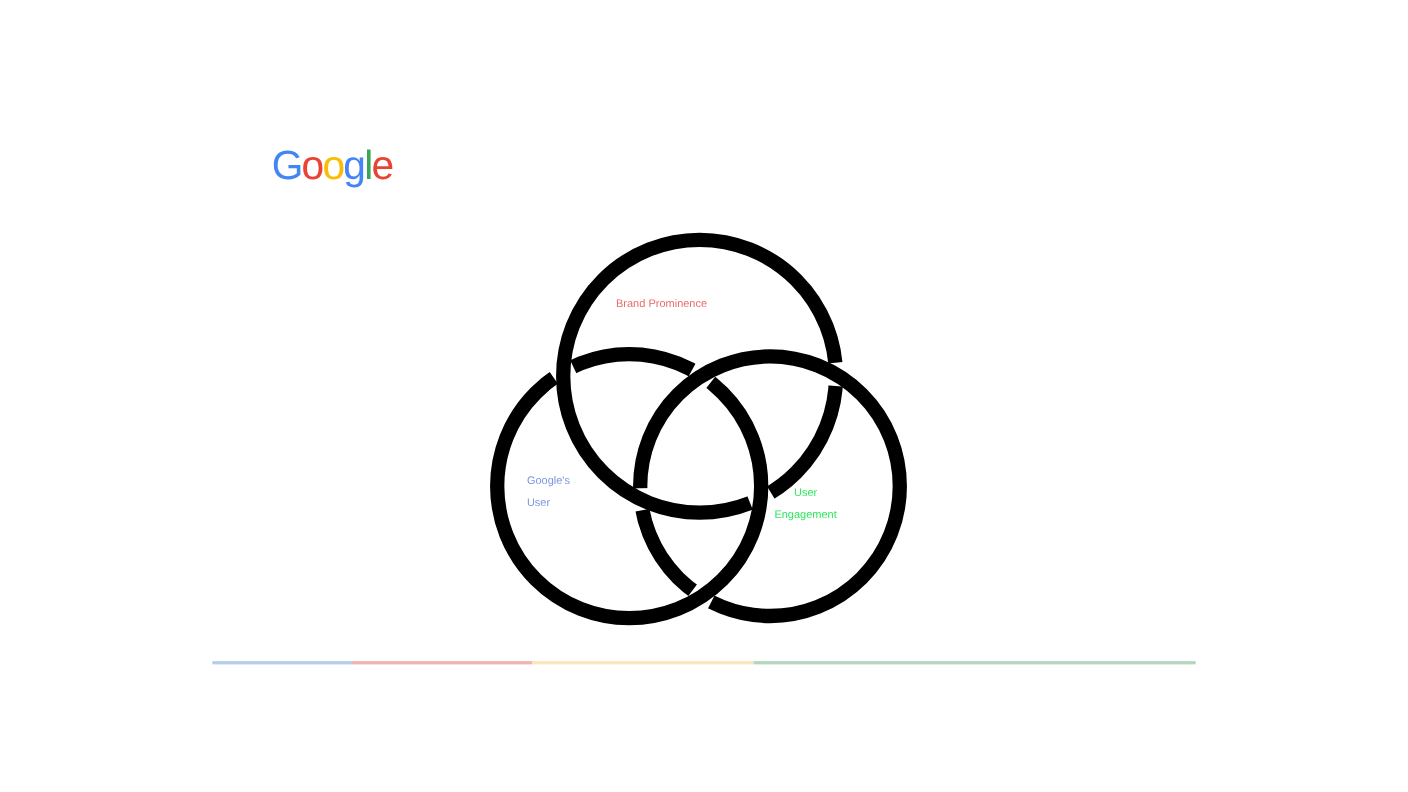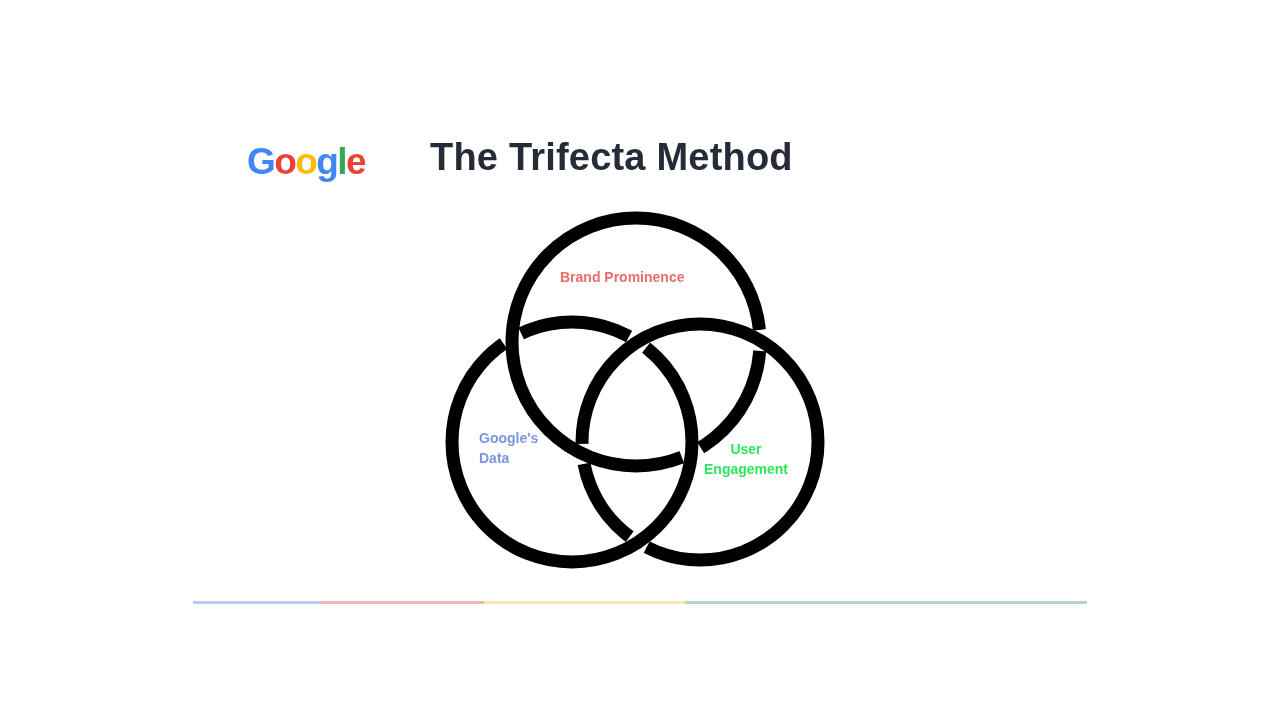--- a/index.html
+++ b/index.html
@@ -22,27 +22,27 @@
     top: 0;
     width: 1280px;
     height: 720px;
     background: #ffffff;
   }
 
   
   #google-logo {
     position: absolute;
     left: 247px;
-    top: 140px;
+    top: 129px;
     width: 140px;
     height: 44px;
     line-height: 44px;
     font-family: "Liberation Sans", sans-serif;
     font-size: 37px;
-    font-weight: 700;
+    font-weight: 400;
     letter-spacing: -1.6px;
     white-space: nowrap;
     user-select: none;
   }
   #google-logo span { display: inline; }
 
   
   #slide-title {
     position: absolute;
     left: 430px;
@@ -72,22 +72,22 @@
     top: 0;
     width: 410px;
     height: 390px;
     display: block;
   }
 
   
   .ring-label {
     position: absolute;
     font-family: "Liberation Sans", sans-serif;
-    font-size: 14px;
-    font-weight: 700;
+    font-size: 10px;
+    font-weight: 400;
     line-height: 20px;
     white-space: pre-line;
     user-select: none;
   }
   #label-brand {
     left: 560px;
     top: 267px;
     color: #ea6d6a;
   }
   #label-data {
@@ -115,21 +115,20 @@
 </style>
 </head>
 <body>
 
 <div id="slide">
 
   <div id="google-logo">
     <span style="color: rgb(66, 133, 244);">G</span><span style="color: rgb(234, 67, 53);">o</span><span style="color: rgb(251, 188, 5);">o</span><span style="color: rgb(66, 133, 244);">g</span><span style="color: rgb(52, 168, 83);">l</span><span style="color: rgb(234, 67, 53);">e</span>
   </div>
 
-  <div id="slide-title">The Trifecta Method</div>
 
   <div id="trifecta-diagram">
     <svg id="trifecta-svg" viewBox="0 0 410 390" xmlns="http://www.w3.org/2000/svg">
       <defs>
 
         <mask id="mask-top" maskUnits="userSpaceOnUse" x="0" y="0" width="410" height="390">
           <rect x="0" y="0" width="410" height="390" fill="#fff"></rect>
           <g id="mask-top-cuts" fill="none" stroke="#000" stroke-width="30" stroke-linecap="butt">
               <path d="M 270.71879644263515 252.77087211050477 A 124 124 0 0 1 251.89129530006187 262.19543834580656" stroke="#000" stroke-width="23" fill="none"></path>
               <path d="M 329.4048983995831 134.8661197060223 A 124 124 0 0 1 329.678826396084 155.9189630163669" stroke="#000" stroke-width="23" fill="none"></path>
@@ -152,21 +151,21 @@
       </defs>
 
       <circle id="ring-top" mask="url(#mask-top)" fill="none" cx="206" cy="147" r="124" stroke="#000000" stroke-width="13"></circle>
       <circle id="ring-left" mask="url(#mask-left)" fill="none" cx="142" cy="247" r="120" stroke="#000000" stroke-width="13"></circle>
       <circle id="ring-right" mask="url(#mask-right)" fill="none" cx="270" cy="247" r="118" stroke="#000000" stroke-width="13"></circle>
     </svg>
   </div>
 
   <div class="ring-label" id="label-brand">Brand Prominence</div>
   <div class="ring-label" id="label-data">Google's
-Data</div>
+User</div>
   <div class="ring-label" id="label-engagement">User
 Engagement</div>
 
   <div id="bottom-divider">
       <div class="seg" style="background: rgb(183, 205, 236); width: 14.2%;"></div>
       <div class="seg" style="background: rgb(240, 180, 180); width: 18.4%;"></div>
       <div class="seg" style="background: rgb(251, 230, 186); width: 22.4%;"></div>
       <div class="seg" style="background: rgb(180, 214, 189); width: 45%;"></div>
     </div>
 

